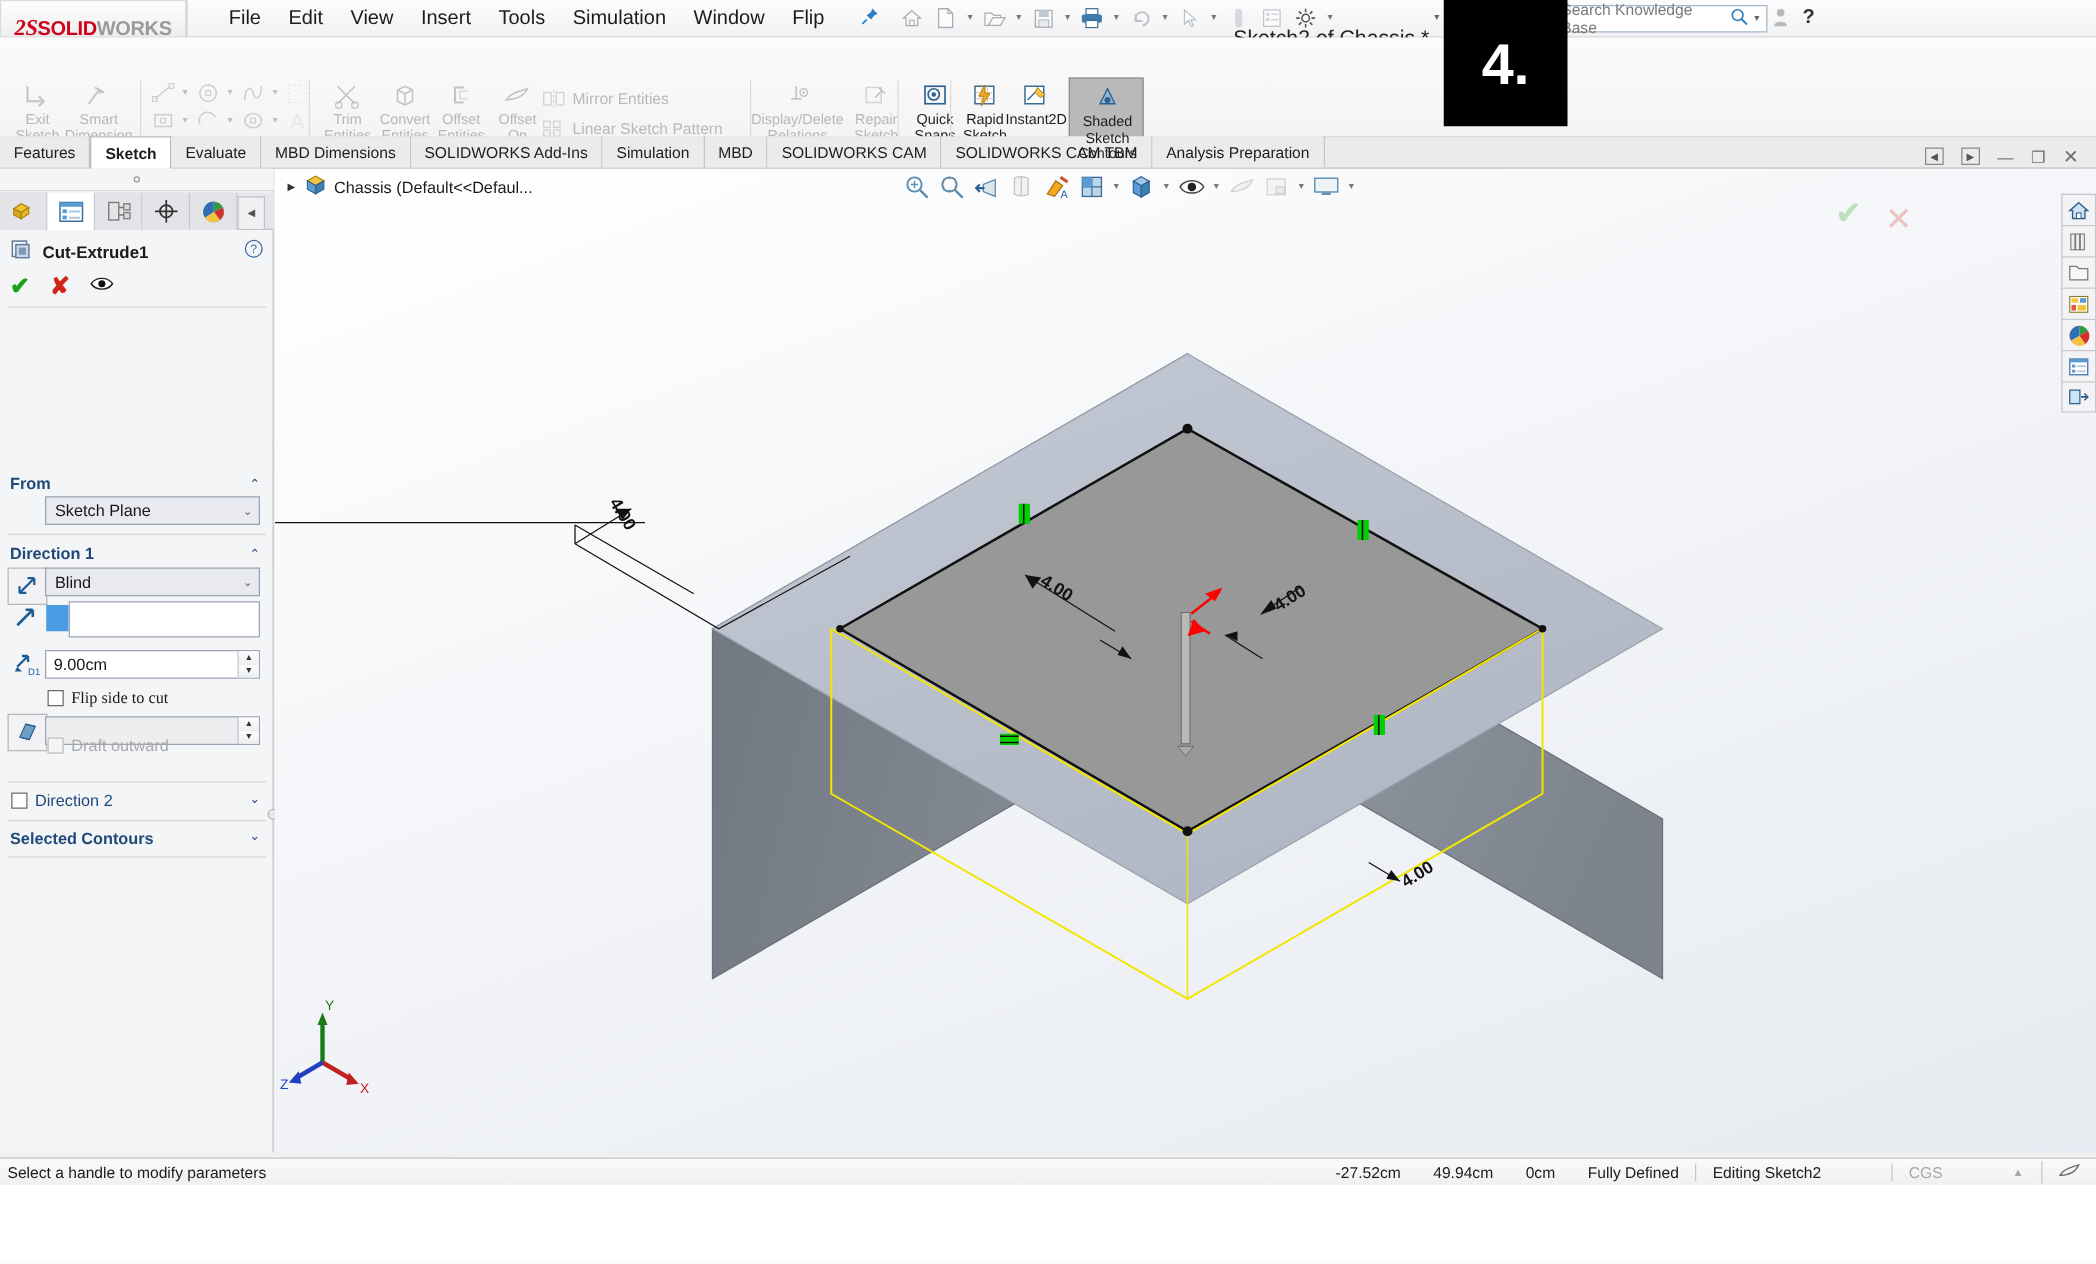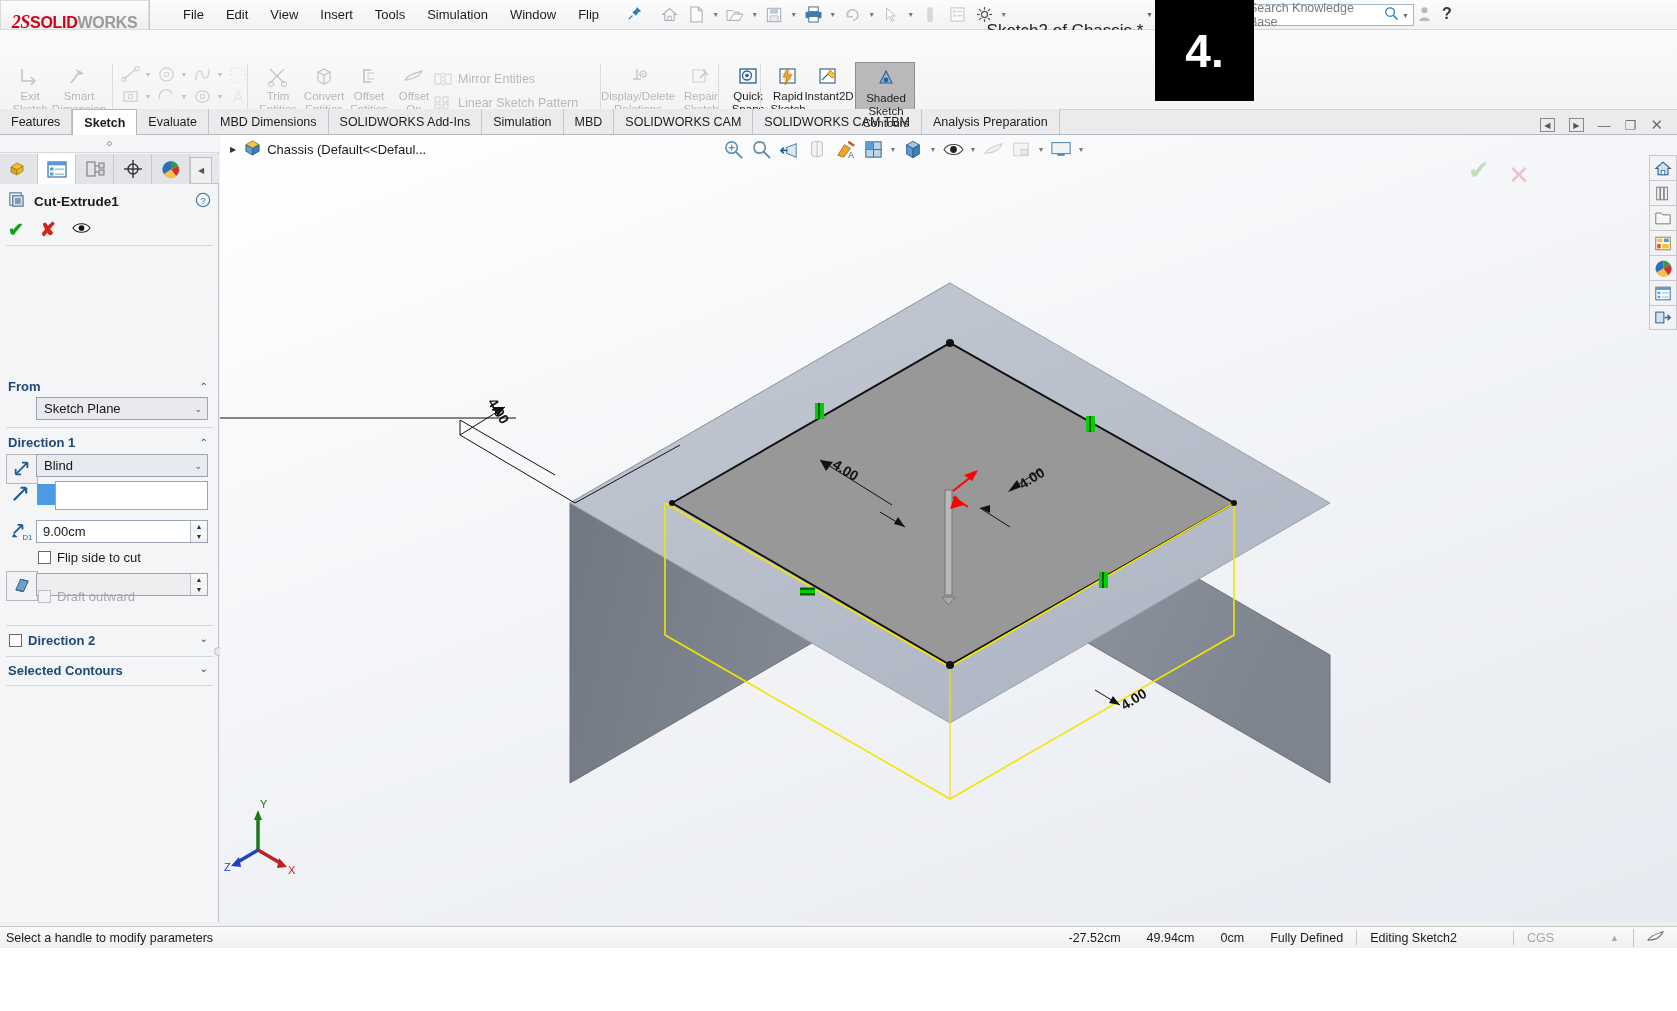--- a/index.html
+++ b/index.html
@@ -27,21 +27,21 @@
     border-right:1px solid #c9c9cc;
     display:flex; align-items:center; justify-content:center;
     box-shadow: 0 0 0 1px #dcdcdc inset;
   }
   .sw-logo { font-size:16px; font-weight:bold; letter-spacing:-0.3px; white-space:nowrap;margin-top:15px;}
   .sw-logo .ds { color:#d0021b; font-style:italic; font-family:"Liberation Serif",serif; font-size:18px; }
   .sw-logo .solid { color:#d0021b; }
   .sw-logo .works { color:#9a9a9a; }
   #menuitems { display:flex; margin-left:22px; }
   #menuitems .mi {
-    padding:4px 11px; font-size:13px; color:#1b1b1b; cursor:default;text-align:right;
+    padding:4px 11px; font-size:16px; color:#1b1b1b; cursor:default;text-align:right;
   }
   #pin-icon { margin-left:18px; color:#2b7fc4; font-size:15px; }
   #qat { display:flex; align-items:center; margin-left:14px; gap:1px; }
   .qa { width:26px;height:24px; display:flex;align-items:center;justify-content:center; opacity:.65;}
   .qa.dark { opacity:1; }
   .qcaret { font-size:7px; color:#777; width:11px; text-align:center;}
   #doc-title {
     position:absolute; left:940px; top:16px; width:250px; height:30px;
     display:flex; align-items:center; justify-content:center;
     font-size:17px; color:#222;
@@ -751,21 +751,21 @@
       </svg>
   </div>
   <div class="pm-input" style="left:36px; top:385px; width:172px;">
     <span>9.00cm</span>
     <span class="spin">
         <div>▲</div>
         <div>▼</div>
       </span>
   </div>
 
-  <div class="pm-cb" style="left:38px; top:415px;">
+  <div class="pm-cb" style="left:38px; top:415px;font-family:Liberation Serif, serif;">
     <span class="box"></span>
     <span>Flip side to cut</span>
   </div>
 
   <div class="pm-icobox" style="left:6px; top:436px;">
     <span>
       <svg width="21" height="20" viewBox="0 0 22 20">
           <path d="M4 15 L9 4 L17 6 L12 17 Z" fill="#6e9fc4" stroke="#2a5f8f" stroke-width="1"></path>
           <path d="M9 4 L17 6" stroke="#2a5f8f"></path>
           <path d="M4 15 L12 17" stroke="#2a5f8f"></path>
@@ -780,21 +780,21 @@
       </span>
   </div>
 
   <div class="pm-cb disabled" style="left:38px; top:454px;">
     <span class="box"></span>
     <span>Draft outward</span>
   </div>
 
   <div class="pm-div" style="top:490px;"></div>
 
-  <div class="pm-cb" style="left:9px; top:498px; font-weight:bold; color:#20497a;">
+  <div class="pm-cb" style="left:9px; top:498px; font-weight:normal; color:#20497a;">
     <span class="box"></span>
     <span>Direction 2</span>
   </div>
   <div class="pm-chevron" style="top:498px;">⌄</div>
 
   <div class="pm-div" style="top:521px;"></div>
 
   <div class="pm-group-hdr" style="top:528px;">Selected Contours</div>
   <div class="pm-chevron" style="top:528px;">⌄</div>
   <div class="pm-div" style="top:550px;"></div>

